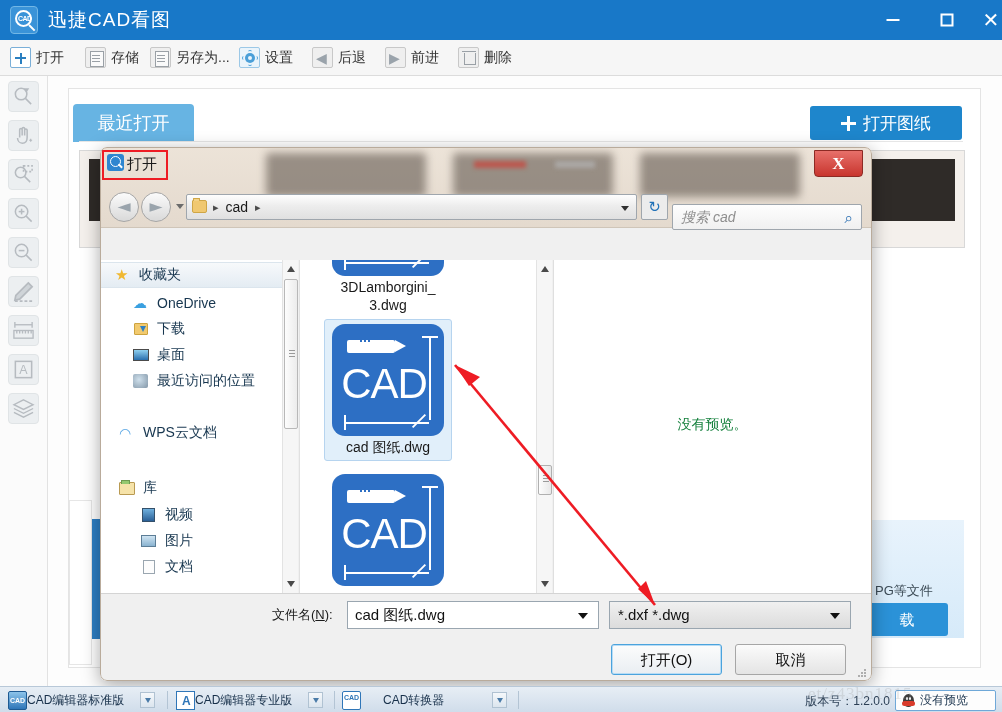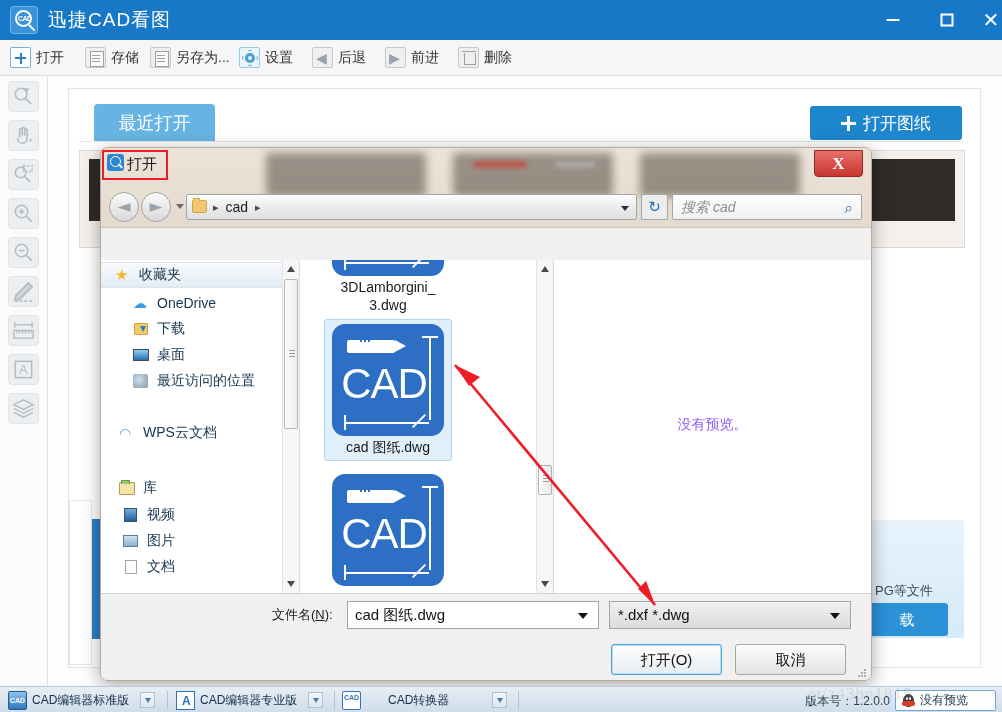--- a/index.html
+++ b/index.html
@@ -58,21 +58,21 @@
   
   .rail{position:absolute;left:0;top:76px;width:47px;height:610px;background:#fbfbfb;
     border-right:1px solid #e2e2e2;}
   .rtool{position:absolute;left:8px;width:31px;height:31px;border-radius:4px;background:#eceff1;
     border:1px solid #e0e4e6;box-sizing:border-box;color:#b6bbc0;}
   .rtool svg{display:block;margin:3px auto 0;}
 
   
   .content{position:absolute;left:68px;top:88px;width:913px;height:580px;background:#fff;
     border:1px solid #e4e4e4;box-sizing:border-box;}
-  .tab-recent{position:absolute;left:94px;top:104px;width:121px;height:38px;background:#67b4e3;
+  .tab-recent{position:absolute;left:73px;top:104px;width:121px;height:38px;background:#67b4e3;
     border-radius:4px 4px 0 0;color:#fff;font-size:18px;text-align:center;line-height:38px;}
   .btn-openfile{position:absolute;left:810px;top:106px;width:152px;height:34px;background:#1e86cc;
     border-radius:3px;color:#fff;font-size:17px;display:flex;align-items:center;
     justify-content:center;gap:7px;}
   .btn-openfile .pl{position:relative;width:15px;height:15px;}
   .btn-openfile .pl:before{content:"";position:absolute;left:0;top:6px;width:15px;height:3px;background:#fff;}
   .btn-openfile .pl:after{content:"";position:absolute;left:6px;top:0;width:3px;height:15px;background:#fff;}
   .sep-line{position:absolute;left:79px;top:141px;width:884px;height:1px;background:#e6e6e6;}
 
   
@@ -138,21 +138,21 @@
   .addr .fold:before{content:"";position:absolute;left:0;top:-3px;width:7px;height:3px;background:#f3d184;
     border:1px solid #cfa646;border-bottom:none;border-radius:1px 1px 0 0;box-sizing:border-box;}
   .addr .chev{color:#4a4a4a;font-size:11px;font-family:"DejaVu Sans",sans-serif;}
   .addr .crumb{position:absolute;left:26px;top:4px;font-size:14px;color:#1a1a1a;display:flex;
     align-items:center;gap:7px;}
   .addr .adrop{position:absolute;right:7px;top:11px;width:0;height:0;border-left:4px solid transparent;
     border-right:4px solid transparent;border-top:5px solid #303030;}
   .refresh{position:absolute;left:541px;top:7px;width:27px;height:26px;background:#ececec;
     border:1px solid #9fa6ad;box-sizing:border-box;border-radius:2px;color:#2272b8;font-size:15px;
     text-align:center;line-height:24px;font-family:"DejaVu Sans",sans-serif;}
-  .search{position:absolute;left:572px;top:7px;width:190px;height:26px;
+  .search{position:absolute;left:572px;top:17px;width:190px;height:26px;
     background:linear-gradient(180deg,#fefefe,#f0f0f0);border:1px solid #9fa6ad;box-sizing:border-box;
     border-radius:2px;}
   .search .sp{position:absolute;left:8px;top:4px;font-size:14px;color:#8e8e8e;font-style:italic;}
   .search .si{position:absolute;right:8px;top:4px;color:#2b6fb2;font-size:15px;
     font-family:"DejaVu Sans",sans-serif;}
 
   
   .cmdbar{position:absolute;left:1px;top:80px;width:770px;height:33px;
     background:linear-gradient(180deg,#f2f7fb,#e2eef8);border-bottom:1px solid #bcd2e2;}
   .cmd-org{position:absolute;left:32px;top:8px;font-size:14px;color:#1f1f1f;display:flex;
@@ -172,21 +172,21 @@
     background:radial-gradient(circle at 35% 30%,#7dc2f0,#1a63ae);color:#fff;font-size:14px;
     font-weight:bold;text-align:center;line-height:22px;}
 
   
   .navpane{position:absolute;left:1px;top:113px;width:181px;height:333px;background:#fff;}
   .np-item{position:absolute;left:0;width:181px;height:26px;display:flex;align-items:center;
     gap:7px;font-size:14px;color:#17364f;padding-left:14px;box-sizing:border-box;}
   .np-item.sel{background:linear-gradient(180deg,#f7f9fb,#e4ecf3);border-top:1px solid #dbe5ed;
     border-bottom:1px solid #dbe5ed;}
   .np-item.ind{padding-left:32px;}
-  .np-item.ind2{padding-left:22px;}
+  .np-item.ind2{padding-left:40px;}
   .ic16{width:17px;height:17px;position:relative;flex:none;}
   .i-star{color:#f0b832;font-size:15px;line-height:16px;font-family:"DejaVu Sans",sans-serif;}
   .i-cloud{color:#3aa0e0;font-size:14px;line-height:17px;font-family:"DejaVu Sans",sans-serif;}
   .i-cloud2{color:#5aa7e4;font-size:14px;line-height:17px;font-family:"DejaVu Sans",sans-serif;}
   .i-dl{position:absolute;left:1px;top:2px;width:14px;height:12px;background:#f2ca6e;
     border:1px solid #cda33f;box-sizing:border-box;border-radius:1px;}
   .i-dl:after{content:"";position:absolute;left:5px;top:2px;border-left:3px solid transparent;
     border-right:3px solid transparent;border-top:6px solid #2f7fc0;}
   .i-desk{position:absolute;left:0px;top:2px;width:16px;height:12px;
     background:linear-gradient(180deg,#8fd0f0,#2a6fae);border:1px solid #4a4a4a;box-sizing:border-box;}
@@ -244,21 +244,21 @@
   .fl-scroll .dn{bottom:6px;border-top:6px solid #4a4a4a;}
   .fl-scroll .thumbbar{position:absolute;left:1px;top:205px;width:14px;height:30px;
     background:linear-gradient(90deg,#fdfdfd,#e8e8e8);border:1px solid #b0b0b0;box-sizing:border-box;
     border-radius:2px;}
   .fl-scroll .thumbbar:after{content:"";position:absolute;left:4px;top:12px;width:6px;height:1px;
     background:#9a9a9a;box-shadow:0 3px 0 #9a9a9a,0 -3px 0 #9a9a9a;}
 
   
   .preview{position:absolute;left:453px;top:113px;width:318px;height:333px;background:#fff;
     border-left:1px solid #dfdfdf;box-sizing:border-box;}
-  .preview .nopv{position:absolute;left:0;right:0;top:156px;text-align:center;font-size:14px;color:#8b5cf6;}
+  .preview .nopv{position:absolute;left:0;right:0;top:156px;text-align:center;font-size:14px;color:#15803d;}
 
   
   .dlg-bottom{position:absolute;left:1px;top:446px;width:770px;height:87px;background:#f0f0f0;
     border-top:1px solid #d4d4d4;}
   .fn-label{position:absolute;left:171px;top:12px;font-size:13px;color:#1a1a1a;}
   .fn-label u{text-decoration:underline;}
   .fn-input{position:absolute;left:246px;top:7px;width:252px;height:28px;background:#fff;
     border:1px solid #9aa6b0;box-sizing:border-box;}
   .fn-input .val{position:absolute;left:7px;top:4px;font-size:15px;color:#111;}
   .fn-input .dd{position:absolute;right:10px;top:11px;width:0;height:0;border-left:5px solid transparent;
@@ -277,21 +277,21 @@
     border-radius:3px;font-size:15px;color:#111;text-align:center;line-height:29px;}
   .grip{position:absolute;right:4px;bottom:3px;width:10px;height:10px;}
   .grip i{position:absolute;width:2px;height:2px;background:#aeaeae;}
 
   
   .arrow{position:absolute;left:440px;top:355px;width:300px;height:290px;pointer-events:none;}
 
   
   .statusbar{position:absolute;left:0;top:686px;width:1002px;height:26px;
     background:linear-gradient(180deg,#e7eef5,#cfdcea);border-top:1px solid #b8c8d8;}
-  .sb-item{position:absolute;top:3px;height:20px;display:flex;align-items:center;gap:5px;font-size:12px;color:#17304a;}
+  .sb-item{position:absolute;top:3px;height:20px;display:flex;align-items:center;font-size:12px;color:#17304a;}
   .sb-ic{width:19px;height:19px;position:relative;flex:none;}
   .sb-ic.a{background:linear-gradient(180deg,#8cc4ea,#2f76b8);border:1px solid #1e5a92;box-sizing:border-box;border-radius:2px;}
   .sb-ic.a:after{content:"CAD";position:absolute;left:1px;top:5px;font-size:7px;color:#fff;font-weight:bold;}
   .sb-ic.b{background:#fff;border:1px solid #2f76b8;box-sizing:border-box;}
   .sb-ic.b:after{content:"A";position:absolute;left:5px;top:2px;font-size:12px;color:#2f76b8;font-weight:bold;line-height:14px;}
   .sb-ic.c{background:#fff;border:1px solid #2f76b8;box-sizing:border-box;border-radius:2px;}
   .sb-ic.c:after{content:"CAD";position:absolute;left:1px;top:2px;font-size:7px;color:#2f76b8;font-weight:bold;}
   .sb-arrow{position:absolute;top:5px;width:15px;height:16px;
     background:linear-gradient(180deg,#f5f8fb,#dbe5ee);border:1px solid #b0c2d2;box-sizing:border-box;}
   .sb-arrow:after{content:"";position:absolute;left:4px;top:5px;border-left:3.5px solid transparent;

